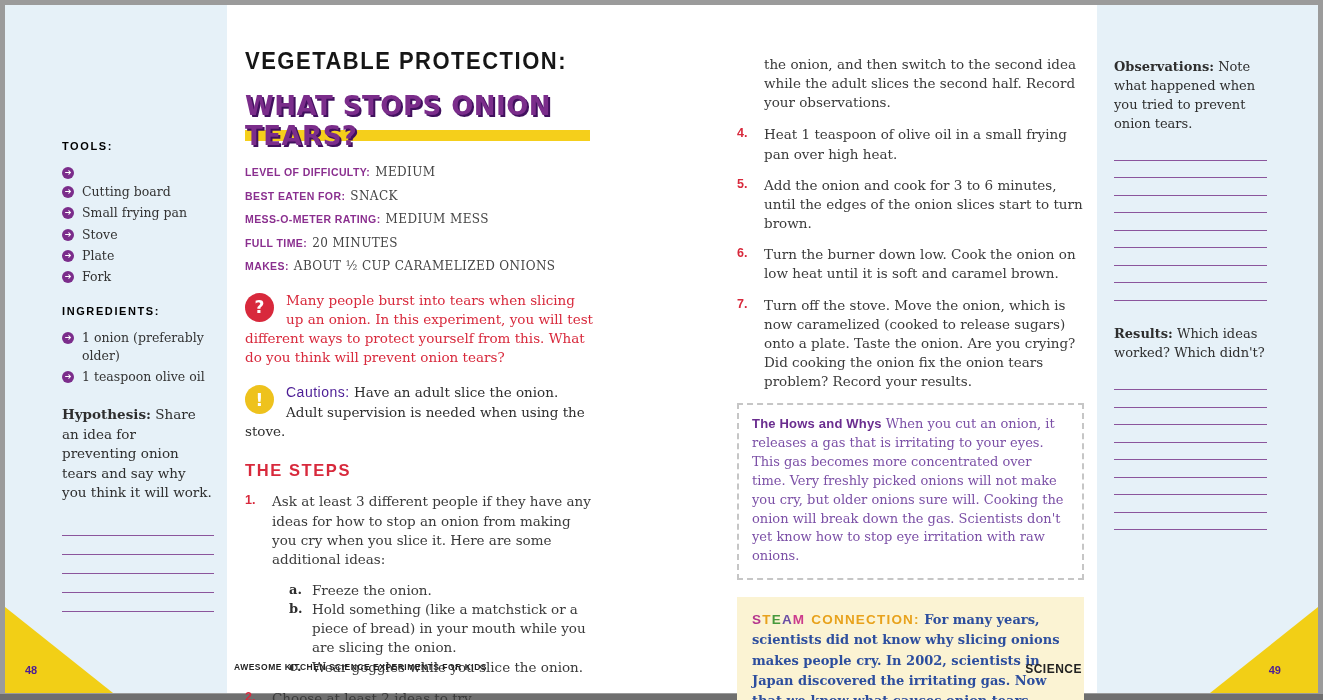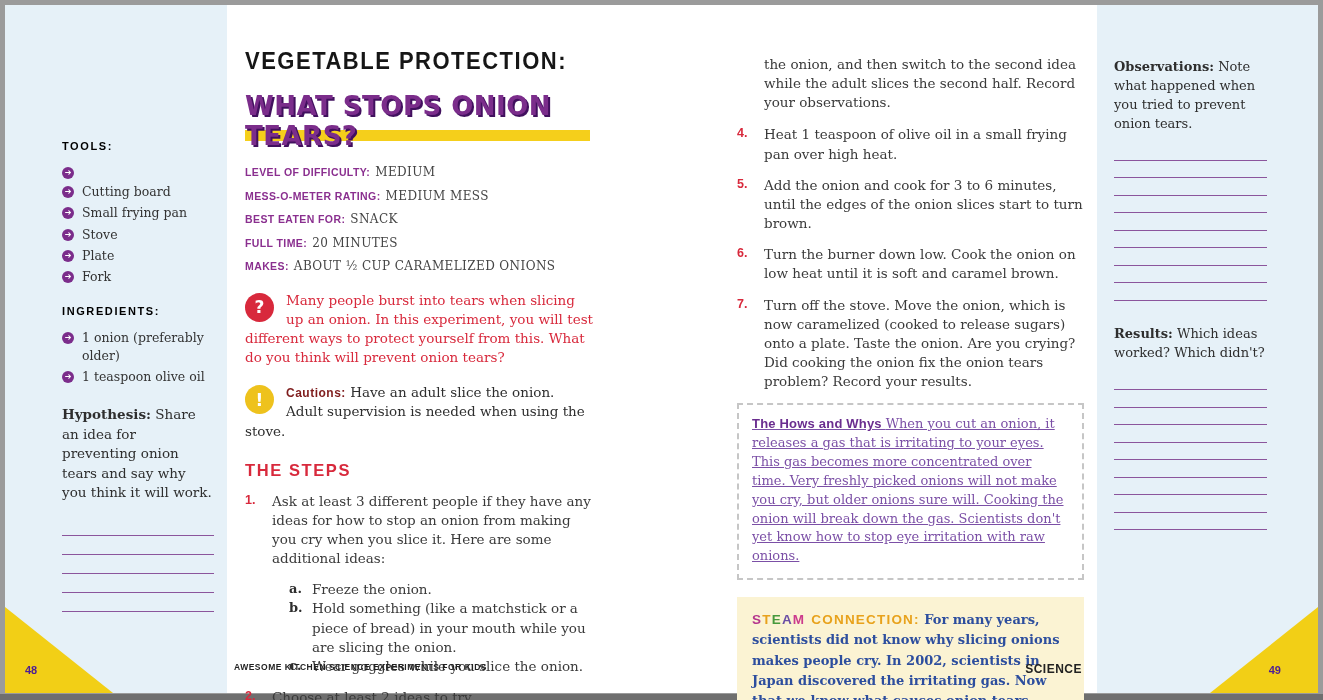--- a/index.html
+++ b/index.html
@@ -55,39 +55,39 @@
     font-size:10.5px; letter-spacing:0.4px; margin-right:5px; }
   .info-value { color:#454545; font-size:12px; letter-spacing:0.4px; }
 
   .question { color:#d8293c; font-size:13.5px; line-height:1.42; margin:12px 0 0 0; }
   .burst { width:29px; height:29px; border-radius:50%; display:flex; align-items:center;
     justify-content:center; color:#fff; font-weight:bold; font-size:17px;
     font-family:"DejaVu Sans", sans-serif; }
   .burst-red { background:#d8293c; border:4px dotted #d8293c; float:left; margin:2px 12px 6px 0; }
   .burst-yellow { background:#eec21d; border:4px dotted #eec21d; float:left; margin:2px 12px 6px 0; }
   .caution { color:#2e2e2e; font-size:13.5px; line-height:1.42; margin:16px 0 0 0; }
-  .caution-label { color:#7f1d1d; font-family:"Liberation Sans", sans-serif; font-weight:bold;
-    font-size:12px; letter-spacing:0.5px; }
+  .caution-label { color:#4c1d95; font-family:"Liberation Sans", sans-serif; font-weight:normal;
+    font-size:14px; letter-spacing:0.5px; }
   .steps-heading { color:#d8293c; font-family:"Liberation Sans", sans-serif; font-weight:bold;
     font-size:16.5px; letter-spacing:1.6px; margin:20px 0 12px 0; }
 
   .step { display:flex; margin-bottom:12px; }
   .step-num { color:#d8293c; font-family:"Liberation Sans", sans-serif; font-weight:bold;
     font-size:12.5px; width:27px; flex:none; padding-top:1px; }
   .step-text { font-size:13.5px; line-height:1.42; color:#3a3a3a; }
   .substeps { margin:0 0 12px 44px; }
   .substep { display:flex; }
   .sub-num { font-weight:bold; color:#2e2e2e; width:23px; flex:none; font-size:13px; padding-top:1px; }
 
   
   .col-main-right { position:absolute; left:737px; top:55px; width:347px; }
   .continuation { font-size:13.5px; line-height:1.42; color:#3a3a3a; margin:0 0 13px 27px; }
 
   .hows-box { border:2px dashed #c6c6c6; padding:10px 13px 12px 13px; margin-top:12px;
-    color:#7b4fa6; font-size:13px; line-height:1.45;text-decoration:underline; }
+    color:#7b4fa6; font-size:13px; line-height:1.45; }
   .hows-label { font-family:"Liberation Sans", sans-serif; font-weight:bold; color:#6a2d8f;
     font-size:13px; letter-spacing:0.2px; }
 
   .steam-box { background:#fbf3d3; padding:12px 15px 13px 15px; margin-top:17px; }
   .steam-head { font-family:"Liberation Sans", sans-serif; font-weight:bold; font-size:13.5px;
     letter-spacing:1.2px; }
   .steam-s { color:#b5368d; } .steam-t { color:#e8a21c; } .steam-e { color:#479a3d; }
   .steam-a { color:#6b4fa5; } .steam-m { color:#cc3a8c; }
   .steam-word2 { color:#e8a21c; margin-left:6px; }
   .steam-text { color:#2d4e9e; font-weight:bold; font-size:13px; line-height:1.48; }
@@ -169,22 +169,22 @@
 
 <div class="col-main-left">
   <h1 class="title1">VEGETABLE PROTECTION:</h1>
   <div class="title2-wrap">
     <div class="title-bar"></div>
     <h1 class="title2">WHAT STOPS ONION TEARS?</h1>
   </div>
 
   <div class="info-block">
     <div class="info-row"><span class="info-label">LEVEL OF DIFFICULTY:</span><span class="info-value">MEDIUM</span></div>
+    <div class="info-row"><span class="info-label">BEST EATEN FOR:</span><span class="info-value">SNACK</span></div>
     <div class="info-row"><span class="info-label">MESS-O-METER RATING:</span><span class="info-value">MEDIUM MESS</span></div>
-    <div class="info-row"><span class="info-label">BEST EATEN FOR:</span><span class="info-value">SNACK</span></div>
     <div class="info-row"><span class="info-label">FULL TIME:</span><span class="info-value">20 MINUTES</span></div>
     <div class="info-row"><span class="info-label">MAKES:</span><span class="info-value">ABOUT ½ CUP CARAMELIZED ONIONS</span></div>
   </div>
 
   <p class="question">
     <span class="burst burst-red">?</span><span>Many people burst into tears when slicing up an onion. In this experiment, you will test different ways to protect yourself from this. What do you think will prevent onion tears?</span>
   </p>
 
   <p class="caution">
     <span class="burst burst-yellow">!</span><span class="caution-label">Cautions:</span><span> Have an adult slice the onion. Adult supervision is needed when using the stove.</span>

